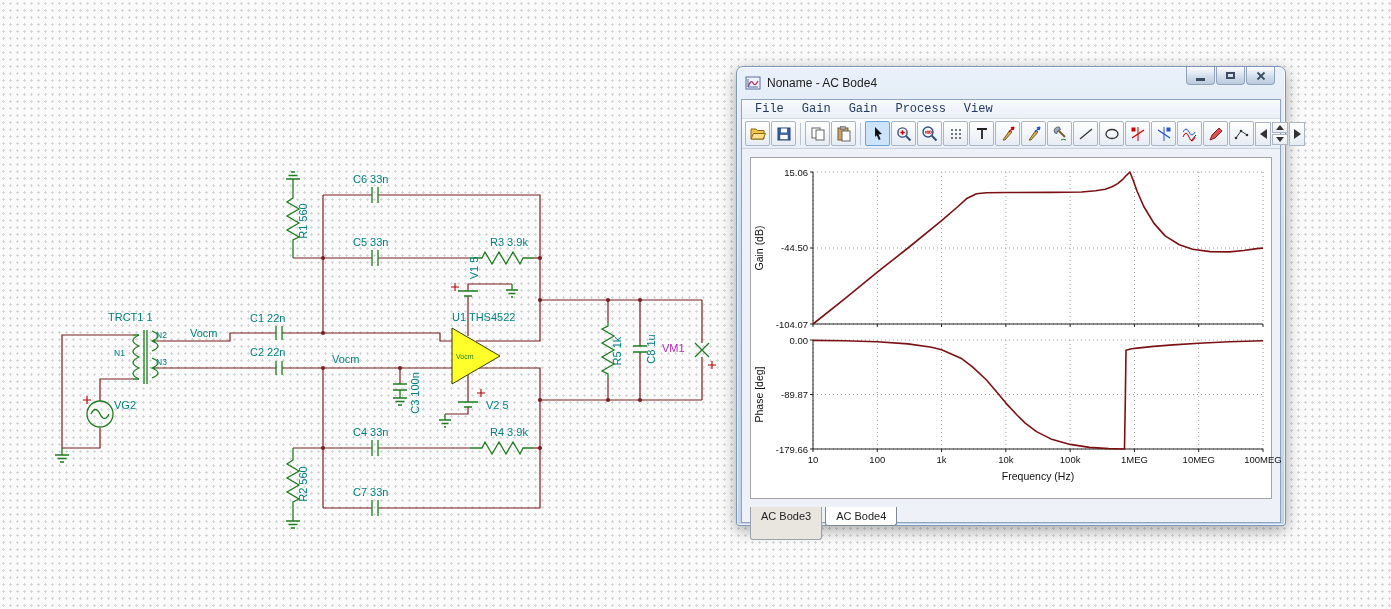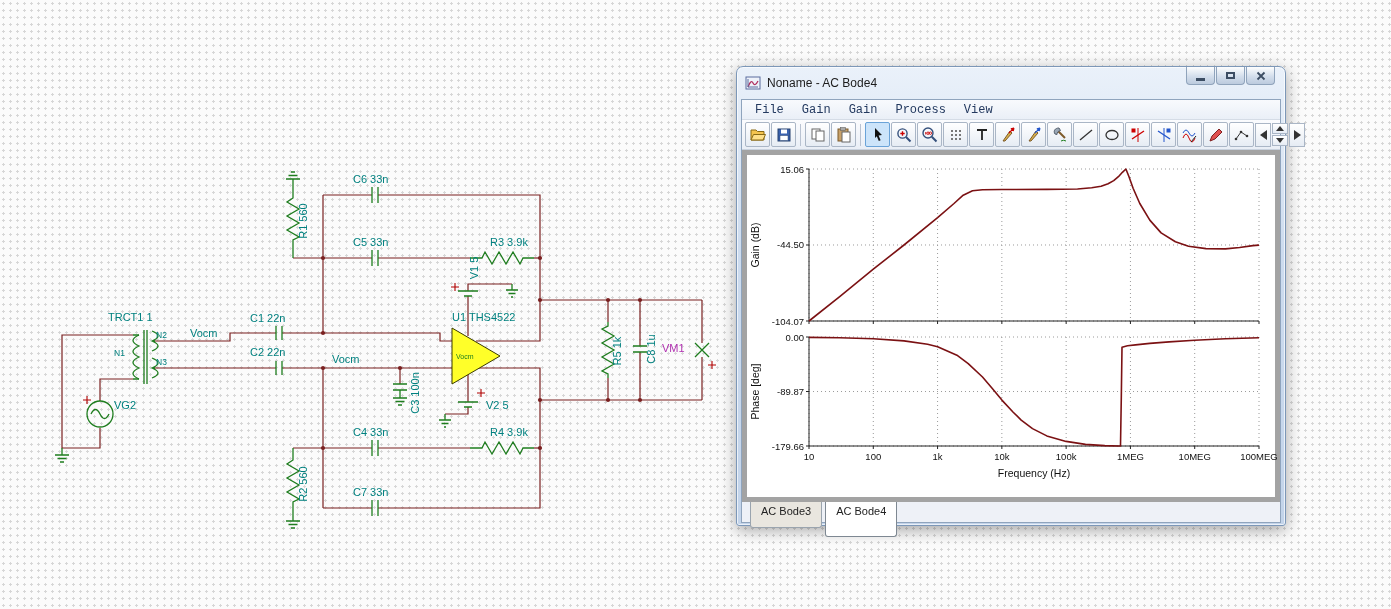--- a/index.html
+++ b/index.html
@@ -66,37 +66,37 @@
   .nbtn { width:16px; height:24px; border:1px solid #aab6c6; background:linear-gradient(#fff,#e6ecf4);
           display:flex; align-items:center; justify-content:center; padding:0; }
   .tri-l { width:0;height:0;border-top:5px solid transparent;border-bottom:5px solid transparent;border-right:7px solid #333; }
   .tri-r { width:0;height:0;border-top:5px solid transparent;border-bottom:5px solid transparent;border-left:7px solid #333; }
   .spin { display:flex; flex-direction:column; gap:1px; }
   .sbtn { width:16px; height:11px; border:1px solid #aab6c6; background:linear-gradient(#fff,#e6ecf4);
           display:flex; align-items:center; justify-content:center; padding:0; }
   .tri-u { width:0;height:0;border-left:4px solid transparent;border-right:4px solid transparent;border-bottom:5px solid #333; }
   .tri-d { width:0;height:0;border-left:4px solid transparent;border-right:4px solid transparent;border-top:5px solid #333; }
 
-  .content { height:384px; margin:0; background:#fff; border:5px solid #a3a3a3; position:relative; }
+  .content { height:384px; margin:8px; background:#fff; border:1px solid #a3a3a3; position:relative; }
   #bode { display:block; }
   #bode .grid  { stroke:#9a9a9a; stroke-width:1; stroke-dasharray:1 3; }
   #bode .axis  { stroke:#222; stroke-width:1; }
   #bode .curve { fill:none; stroke-width:1.6; stroke-linejoin:round; }
   #bode text   { font-family:"Liberation Sans","DejaVu Sans",sans-serif; fill:#111; }
   #bode .ytick { font-size:9.5px; text-anchor:end; }
   #bode .xtick { font-size:9.5px; text-anchor:middle; }
   #bode .xlabel{ font-size:10.5px; text-anchor:middle; }
   #bode .ylab  { font-size:10.5px; text-anchor:middle; }
 
   .tabbar { height:20px; display:flex; align-items:stretch; padding:0 8px; gap:3px; }
   .tab {
     font-size:11px; padding:2px 10px 0 10px; color:#222; border:1px solid #9aa4ae; border-top:none;
-    border-radius:0 0 3px 3px; background:#e9e6df; align-self:flex-start; line-height:15px; height:26px;
-  }
-  .tab.active { background:#ffffff; height:35px; border-color:#7e8892; }
+    border-radius:0 0 3px 3px; background:#e9e6df; align-self:flex-start; line-height:15px; height:33px;
+  }
+  .tab.active { background:#ffffff; height:19px; border-color:#7e8892; }
 </style>
 </head>
 <body>
 
 <svg class="schematic" width="736" height="609" viewBox="0 0 736 609">
 
   <g>
     <path class="wire" d="M293 258 H372"></path>
     <path class="wire" d="M323 195 V333"></path>
     <path class="wire" d="M323 195 H372"></path>

